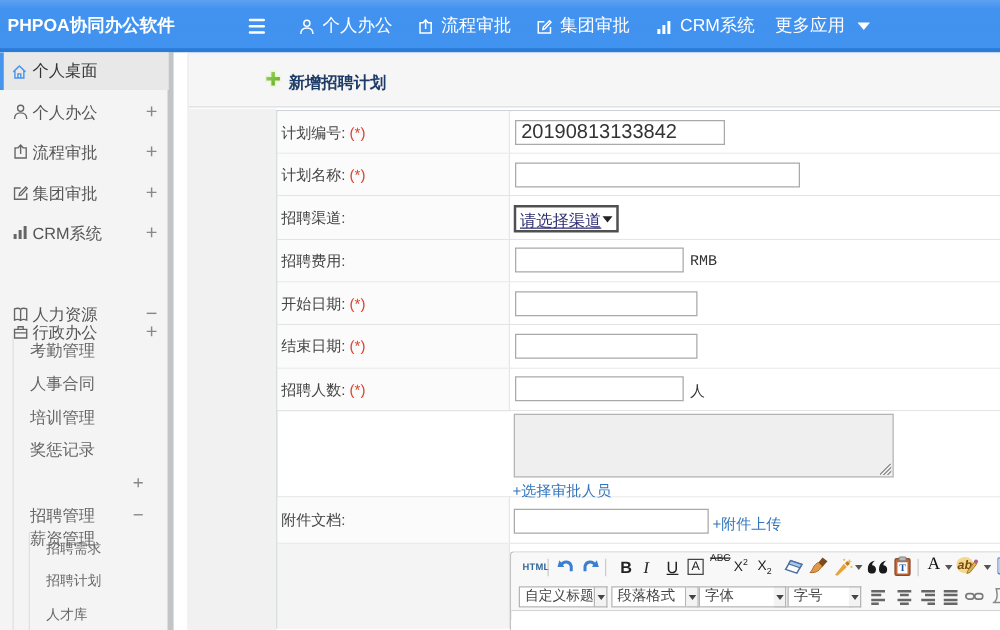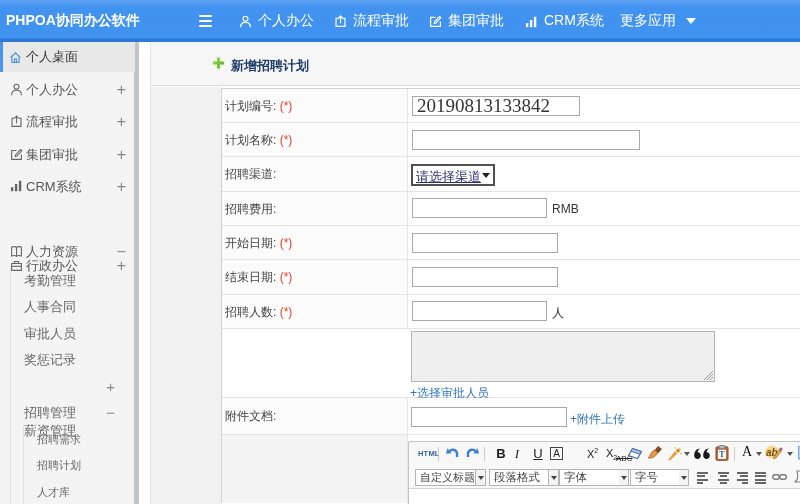--- a/index.html
+++ b/index.html
@@ -49,21 +49,21 @@
 
 .tbl { position:absolute; left:221px; top:88px; width:590px; border:1px solid #cdd3d8; border-bottom:none; background:#fff; }
 .row { position:relative; border-bottom:1px solid #e4e4e4; }
 .row:last-child { border-bottom:none; }
 .lab { position:absolute; left:0; top:0; bottom:0; width:186px; background:#fbfbfb;
   border-right:1px solid #e6e6e6; font-size:12px; color:#444; }
 .lab span.t { position:absolute; left:3px; top:50%; margin-top:-8px; }
 .req { color:#e0432e; }
 .fld { position:absolute; left:187px; top:0; bottom:0; right:0; background:#fff; }
 .inp { position:absolute; border:1px solid #a9a9a9; background:#fff; height:20px;
-  font-size:19px; color:#333; font-family:Liberation Serif, serif; padding:0 4px; }
+  font-size:16px; color:#333; font-family:Liberation Sans, sans-serif; padding:0 4px; }
 .unit { position:absolute; font-size:12px; color:#333; }
 .link { font-size:12px; color:#3175bc; }
 
 
 .sel { position:absolute; left:2px; top:7px; width:84px; height:22px; border:2px solid #505050;
   background:#fff; font-size:13px; }
 .sel .st { position:absolute; left:3px; top:2px; color:#2e2e73; text-decoration:underline; }
 .sel .sc { position:absolute; right:3px; top:7px; width:0; height:0;
   border-left:4px solid transparent; border-right:4px solid transparent; border-top:5px solid #222; }
 
@@ -193,21 +193,21 @@
 </div>
 
 <div class="sub1" style="top:268px; height:236px;"></div>
 <div class="s1item" style="top:268px;">
     <span class="txt" style="left:14px;">考勤管理</span>
   </div>
 <div class="s1item" style="top:294px;">
     <span class="txt" style="left:14px;">人事合同</span>
   </div>
 <div class="s1item" style="top:321px;">
-    <span class="txt" style="left:14px;">审批人员</span>
+    <span class="txt" style="left:14px;">培训管理</span>
   </div>
 <div class="s1item" style="top:347px;">
     <span class="txt" style="left:14px;">奖惩记录</span>
   </div>
 <div class="s1item" style="top:374px;">
     <span class="txt" style="left:14px;margin-top:44px;">薪资管理</span>
     <span class="pm">+</span>
   </div>
 <div class="s1item" style="top:400px;">
     <span class="txt" style="left:14px;">招聘管理</span>
@@ -269,21 +269,21 @@
           <span class="sc"></span>
         </div>
       </div>
   </div>
   <div class="row" style="height:34px;">
     <div class="lab">
         <span class="t">招聘费用: </span>
       </div>
     <div class="fld">
         <input class="inp" style="left: 3px; top: 6px; width: 135px;">
-        <span class="unit" style="left:143px; top:10px;">RMB</span>
+        <span class="unit" style="left:143px; top:10px;font-family:Liberation Mono, monospace;">RMB</span>
       </div>
   </div>
   <div class="row" style="height:34px;">
     <div class="lab">
         <span class="t">开始日期: <span class="req">(*)</span></span>
       </div>
     <div class="fld">
         <input class="inp" style="left: 3px; top: 7px; width: 146px;">
       </div>
   </div>
@@ -337,21 +337,21 @@
       </svg>
     <svg style="position:absolute; left:56px; top:5px;" width="15" height="14" viewBox="0 0 15 14">
       <path d="M11 5 C9 1.5 4 2 3 6 L3 10" fill="none" stroke="#3b7fd0" stroke-width="2.4"></path>
       <path d="M8.5 6.5 L14 6.5 L12.5 1.2 Z" fill="#3b7fd0"></path>
       </svg>
     <div class="tsep" style="left:75px;"></div>
     <span class="ti" style="left:82px; font-weight:bold;">B</span>
     <span class="ti" style="left:98px; font-style:italic; font-family:'Liberation Serif',serif;">I</span>
     <span class="ti" style="left:119px; text-decoration:underline;">U</span>
     <span style="position:absolute; left:141px; top:5px; width:13px; height:13px; border:1px solid #444; font-size:10px; text-align:center; line-height:12px; color:#222;">A</span>
-    <span style="position:absolute; left:159px; top:12px; font-size:8px; color:#222; text-decoration:line-through;margin-left:48px;">ABC</span>
+    <span style="position:absolute; left:159px; top:0; font-size:8px; color:#222; text-decoration:line-through;">ABC</span>
     <span style="position:absolute; left:178px; top:5px; font-size:11px; color:#222;">X<sup style="font-size:7px;">2</sup></span>
     <span style="position:absolute; left:197px; top:5px; font-size:11px; color:#222;">X<sub style="font-size:7px;">2</sub></span>
     <svg style="position:absolute; left:218px; top:5px;" width="16" height="13" viewBox="0 0 16 13">
       <path d="M5.5 1.5 L14.5 4.5 L10.5 11.5 L1.5 8.5 Z" fill="#fff" stroke="#4a6fa5" stroke-width="1.2"></path>
       <path d="M5.5 1.5 L14.5 4.5 L13 7.2 L4 4.2 Z" fill="#a8c6e8" stroke="#4a6fa5" stroke-width="1"></path>
       </svg>
     <svg style="position:absolute; left:237px; top:3px;" width="17" height="16" viewBox="0 0 17 16">
       <path d="M12 1 L16 4 L11.5 9 L8 6 Z" fill="#7a4a21"></path>
       <path d="M8.6 5 L11.8 7.8 L9.5 10.8 C8 12.5 5 13.5 2 13 C3.5 11.5 4 10.5 4.6 9 C5.5 7 7 5.8 8.6 5 Z" fill="#e09a4e" stroke="#b06a28" stroke-width="0.8"></path>
       </svg>

